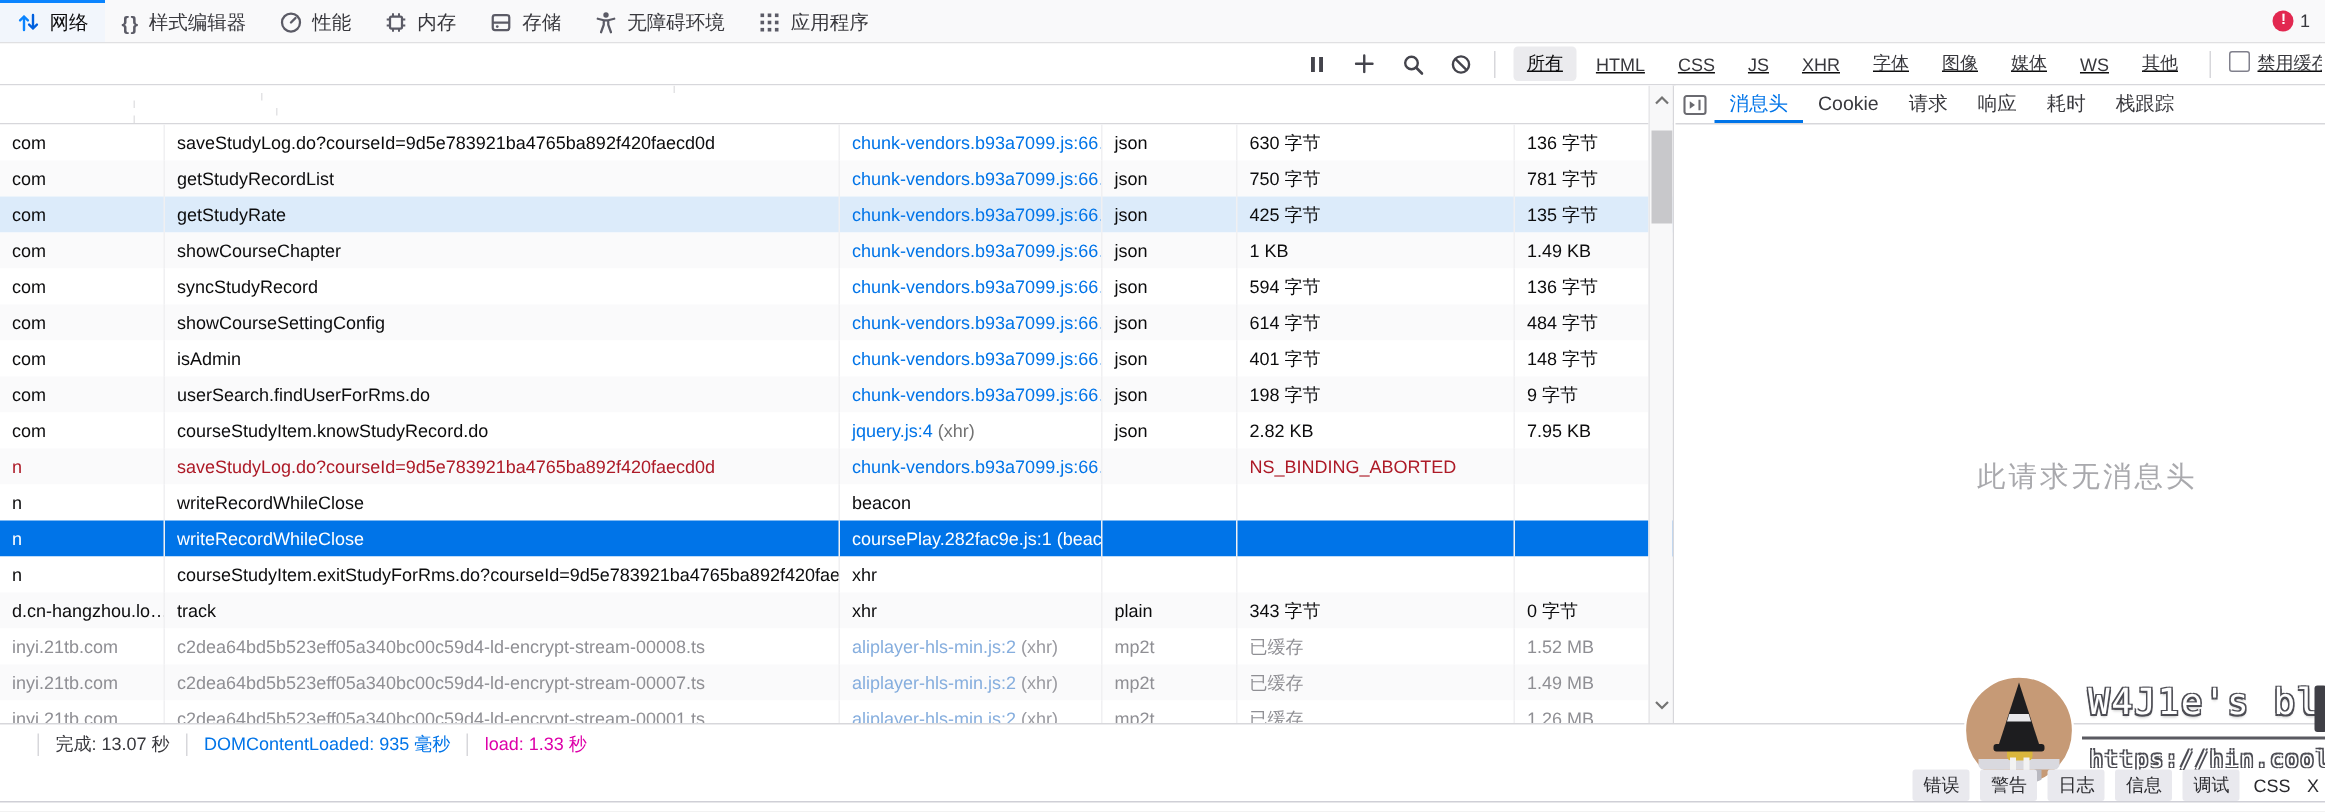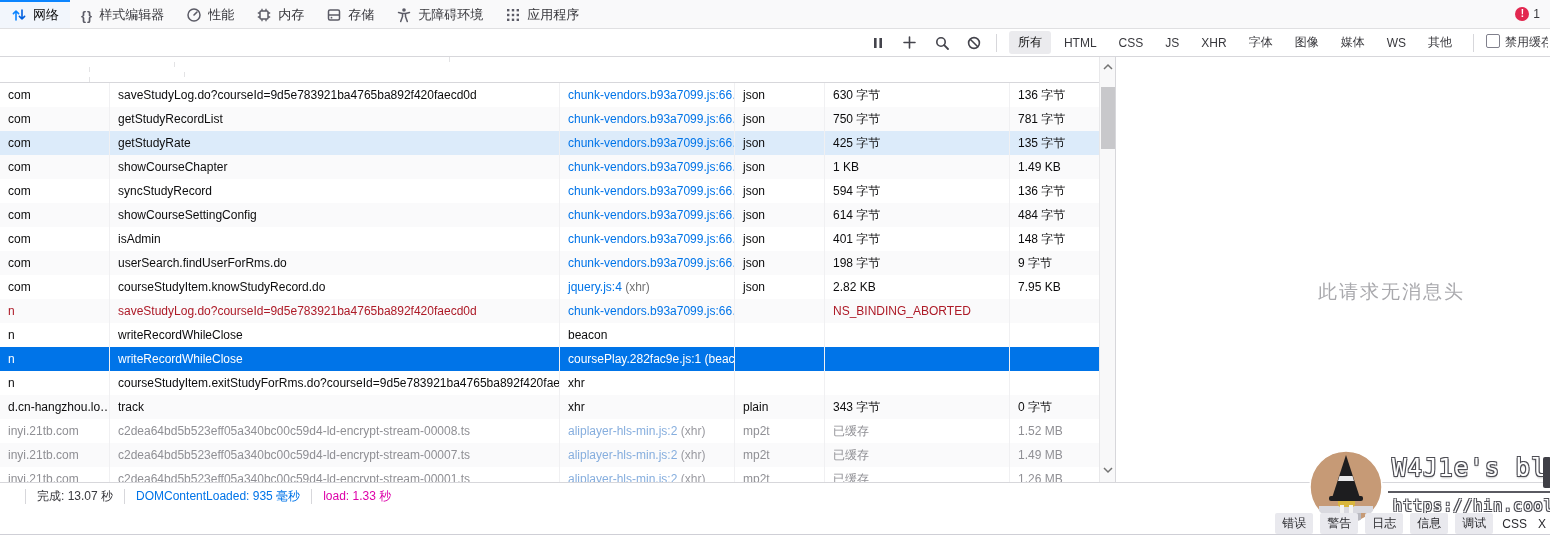--- a/index.html
+++ b/index.html
@@ -13,21 +13,21 @@
   .ttab.active{border-top:2px solid #0a84ff;background:#f2f6fc;color:#0c0c0d;}
   .ttab svg{flex:0 0 auto;}
   .braces{font-size:13px;font-weight:bold;color:#5b5b66;letter-spacing:1px;}
   .tool-tabs .spacer{flex:1;}
   .err-badge{display:flex;align-items:center;gap:4px;padding:0 10px;font-size:12px;color:#38383d;}
   .err-dot{width:14px;height:14px;border-radius:50%;background:#e22850;color:#fff;font-size:10px;
            font-weight:bold;display:flex;align-items:center;justify-content:center;line-height:1;}
   
   .net-toolbar{position:absolute;top:29px;left:0;right:0;height:28px;background:#fff;
                border-bottom:1px solid #d7d7db;box-sizing:border-box;}
-  .net-controls{position:absolute;right:0;top:0;height:27px;display:flex;align-items:center;gap:12px;padding-right:2px;}
+  .net-controls{position:absolute;right:0;top:0;height:27px;display:flex;align-items:center;gap:12px;padding-right:2px;text-decoration:underline;}
   .icon-btn{width:20px;height:20px;display:flex;align-items:center;justify-content:center;}
   .vsep{width:1px;height:18px;background:#d7d7db;}
   #filter-pills{display:flex;align-items:center;gap:4px;}
   .pill{font-size:12px;color:#38383d;padding:3px 9px;border-radius:3px;white-space:nowrap;}
   .pill.active{background:#ebebee;color:#0c0c0d;}
   .cache-toggle{display:flex;align-items:flex-start;gap:5px;font-size:12px;color:#38383d;white-space:nowrap;width:62px;overflow:hidden;}
   .checkbox{flex:0 0 auto;width:12px;height:12px;border:1px solid #80808c;border-radius:2px;background:#fff;}
   
   .request-pane{position:absolute;top:57px;left:0;width:1116px;height:425px;overflow:hidden;
                 border-right:1px solid #d7d7db;box-sizing:border-box;background:#fff;}
@@ -365,20 +365,37 @@
         <path d="M3 8l4-4 4 4" fill="none" stroke="#737373" stroke-width="1.5"></path>
       </svg>
       <div class="sb-thumb"></div>
       <svg class="sb-down" width="14" height="12" viewBox="0 0 14 12">
         <path d="M3 4l4 4 4-4" fill="none" stroke="#737373" stroke-width="1.5"></path>
       </svg>
     </div>
   </div>
 
   <div class="details-pane">
+    <div class="detail-tabs">
+      <div class="panel-toggle">
+        <svg width="16" height="14" viewBox="0 0 16 14">
+          <rect x="1" y="1" width="14" height="12" rx="1.5" fill="none" stroke="#6a6a70" stroke-width="1.4"></rect>
+          <path d="M4.5 4.5L8 7l-3.5 2.5z" fill="#6a6a70"></path>
+          <path d="M11 3.5v7" stroke="#6a6a70" stroke-width="1.4"></path>
+        </svg>
+      </div>
+      <div id="detail-tabs-list" style="display:flex;">
+          <div class="dtab active">消息头</div>
+          <div class="dtab">Cookie</div>
+          <div class="dtab">请求</div>
+          <div class="dtab">响应</div>
+          <div class="dtab">耗时</div>
+          <div class="dtab">栈跟踪</div>
+        </div>
+    </div>
     <div class="empty-msg">此请求无消息头</div>
   </div>
 
   <div class="statusbar">
     <span class="vsep2 first"></span>
     <span class="st finish">完成: 13.07 秒</span>
     <span class="vsep2"></span>
     <span class="st dcl">DOMContentLoaded: 935 毫秒</span>
     <span class="vsep2"></span>
     <span class="st load">load: 1.33 秒</span>

